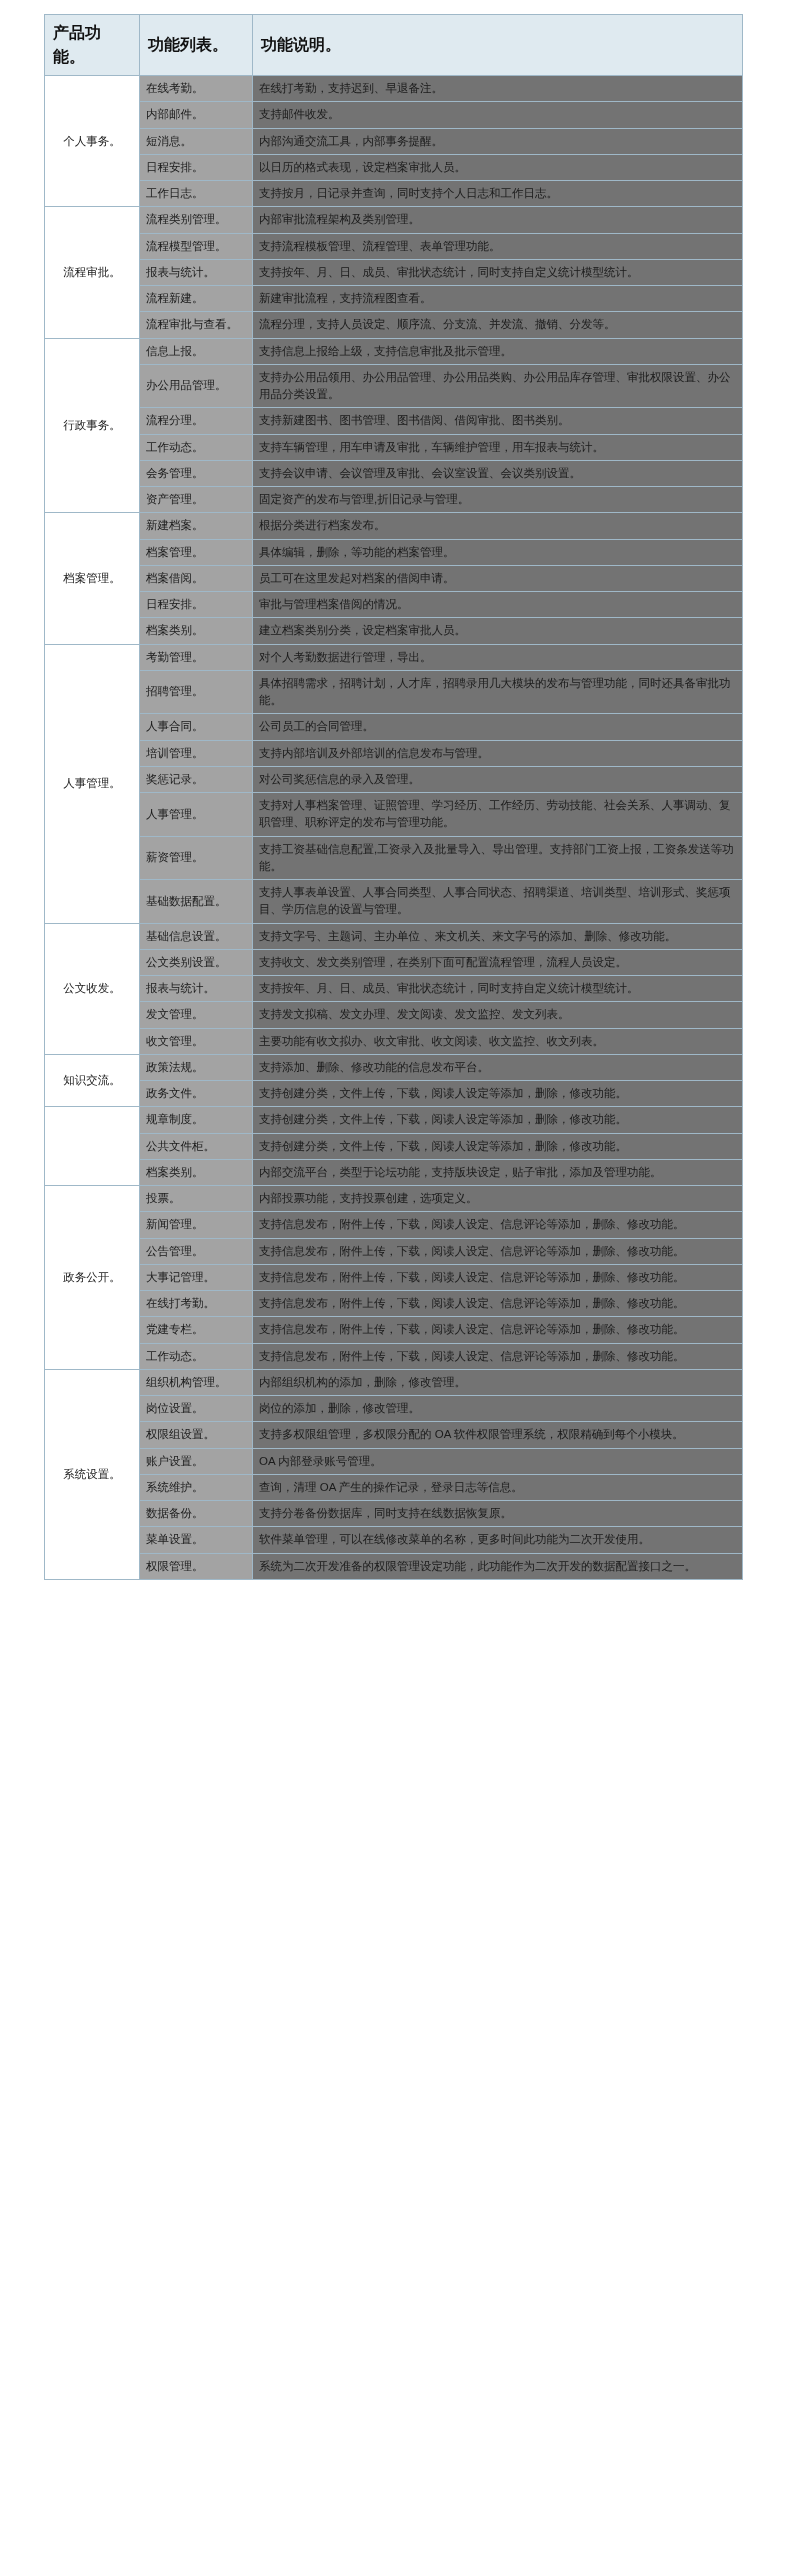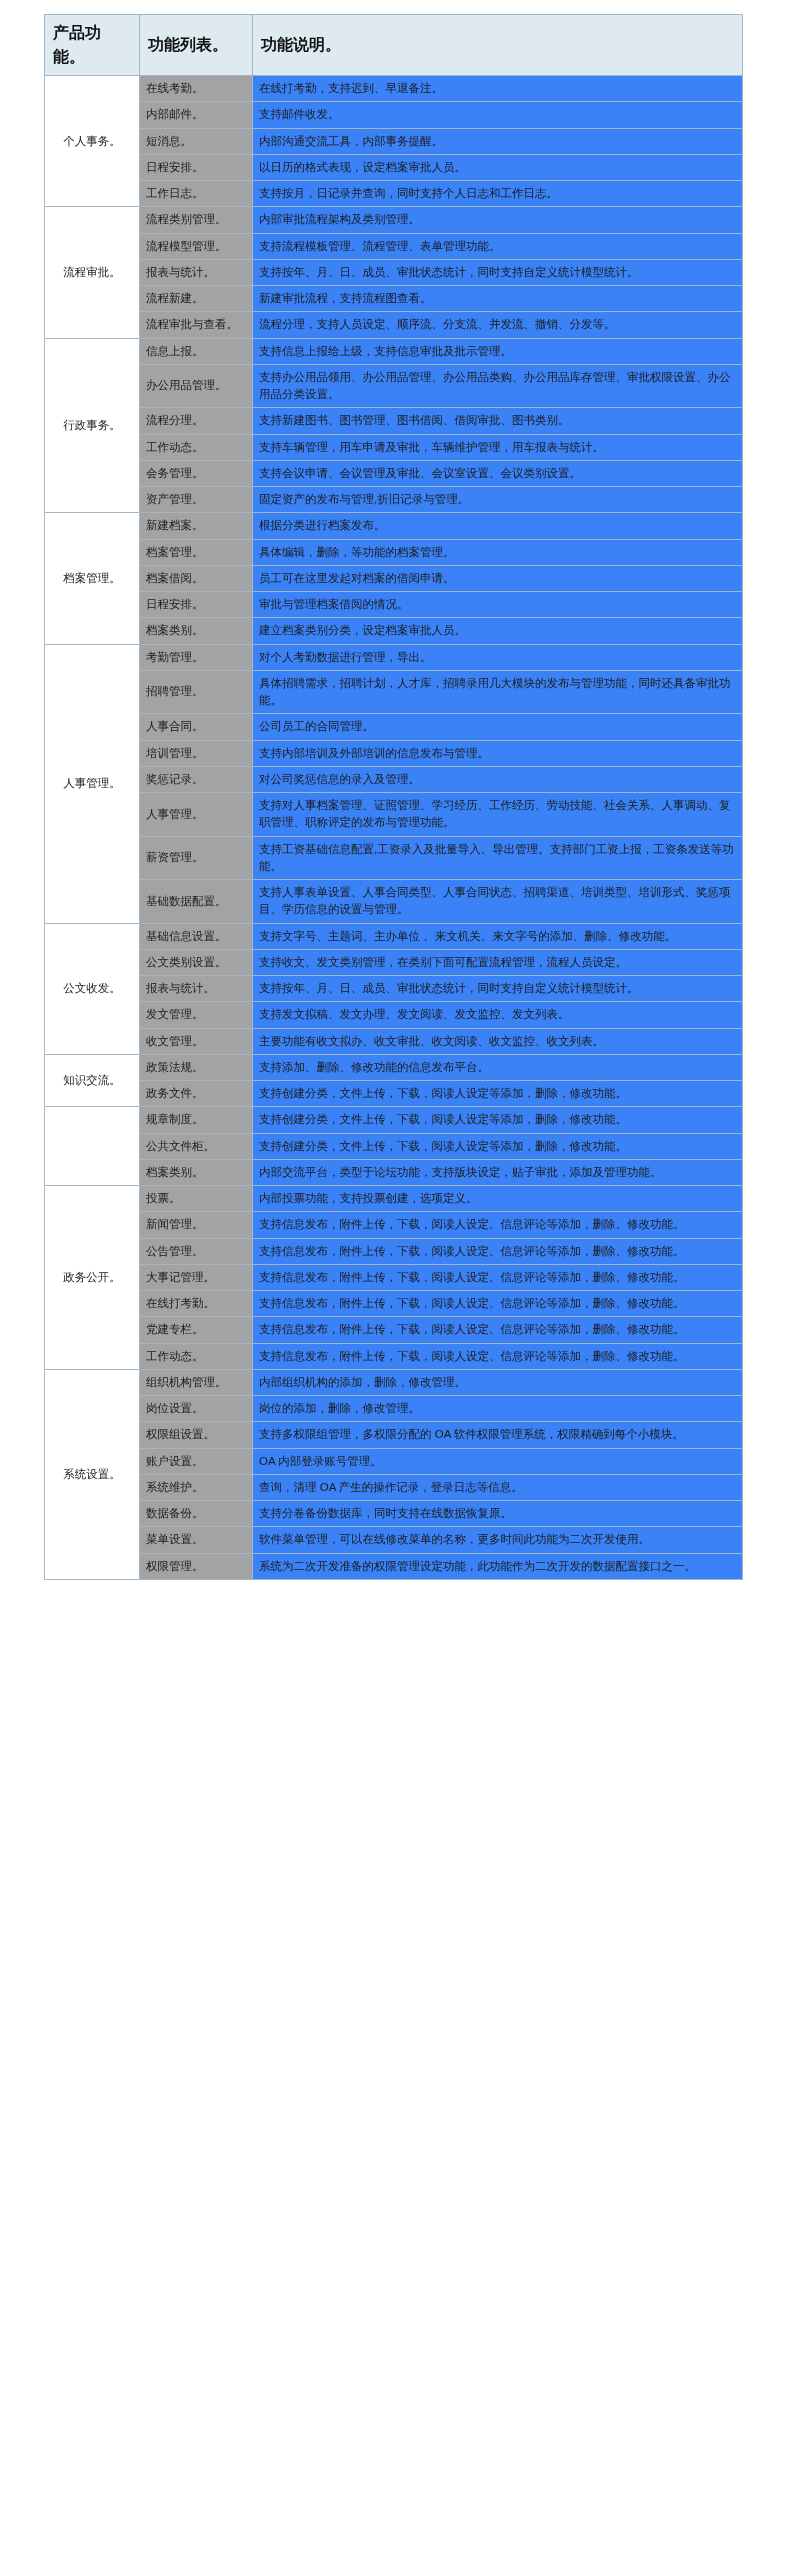--- a/index.html
+++ b/index.html
@@ -53,21 +53,21 @@
   }
   td.col-item {
     width: 96px;
     padding: 5px 6px;
     font-size: 11.5px;
     background: #a3a3a3;
   }
   td.col-desc {
     padding: 5px 7px;
     font-size: 11.5px;
-    background: #3b82f6;
+    background: #737373;
   }
   .th-group { width: 78px; }
   .th-item { width: 96px; }
 </style>
 </head>
 <body>
 
 <div id="page">
   <div id="table-wrap">
     <table class="fn-table">

